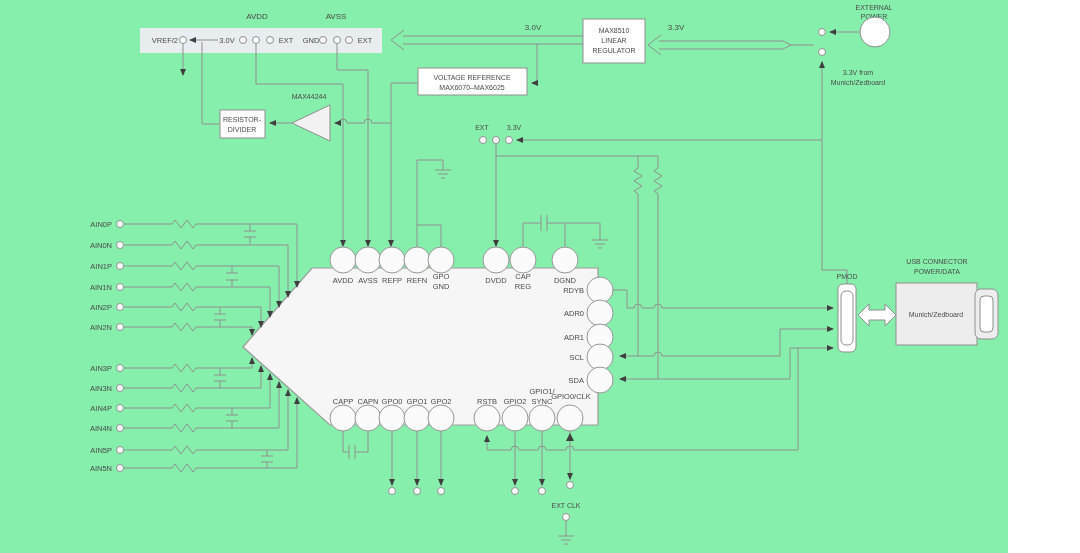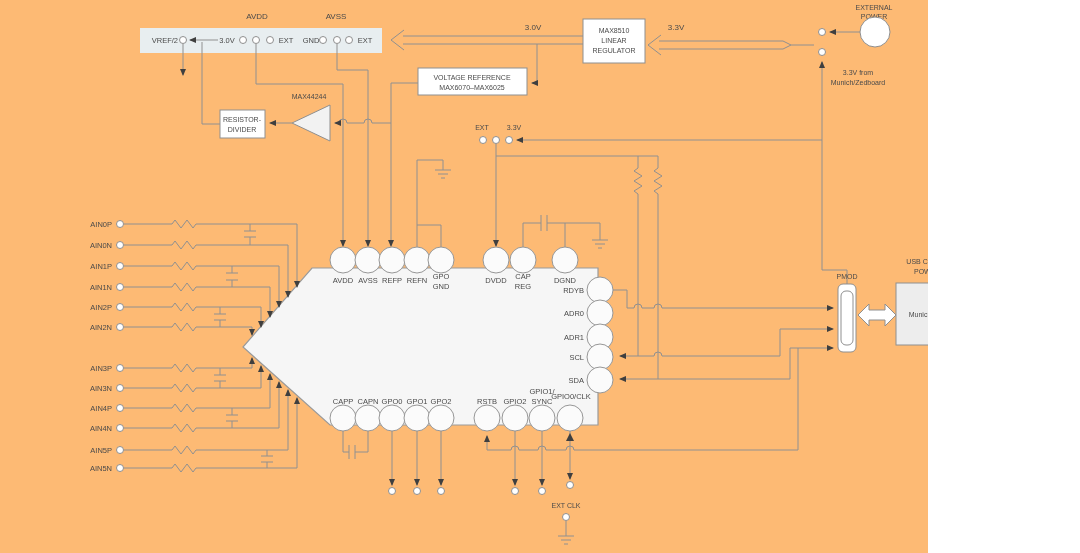--- a/index.html
+++ b/index.html
@@ -1,16 +1,16 @@
 <!DOCTYPE html>
 <html><head>
 <meta charset="utf-8">
 <style>
   html,body{margin:0;padding:0;background:#ffffff;}
-  .stage{position:relative;width:928px;height:553px;background:#fdba74;overflow:hidden;}
+  .stage{position:relative;width:1008px;height:553px;background:#86efac;overflow:hidden;}
   svg{font-family:"Liberation Sans", sans-serif;}
   .w{fill:none;stroke:#909090;stroke-width:1;stroke-linejoin:round;}
   .box{fill:#ffffff;stroke:#8f8f8f;stroke-width:1;}
   .gray{fill:#ededed;stroke:#8f8f8f;stroke-width:1;}
   .pin{fill:#fbfbfb;stroke:#979797;stroke-width:1;}
   .term{fill:#ffffff;stroke:#8f8f8f;stroke-width:1;}
   .t{fill:#4a4a4a;font-size:8px;}
   .t7{fill:#4a4a4a;font-size:7px;}
   .tp{fill:#4a4a4a;font-size:7.5px;}
   .mid{text-anchor:middle;}

